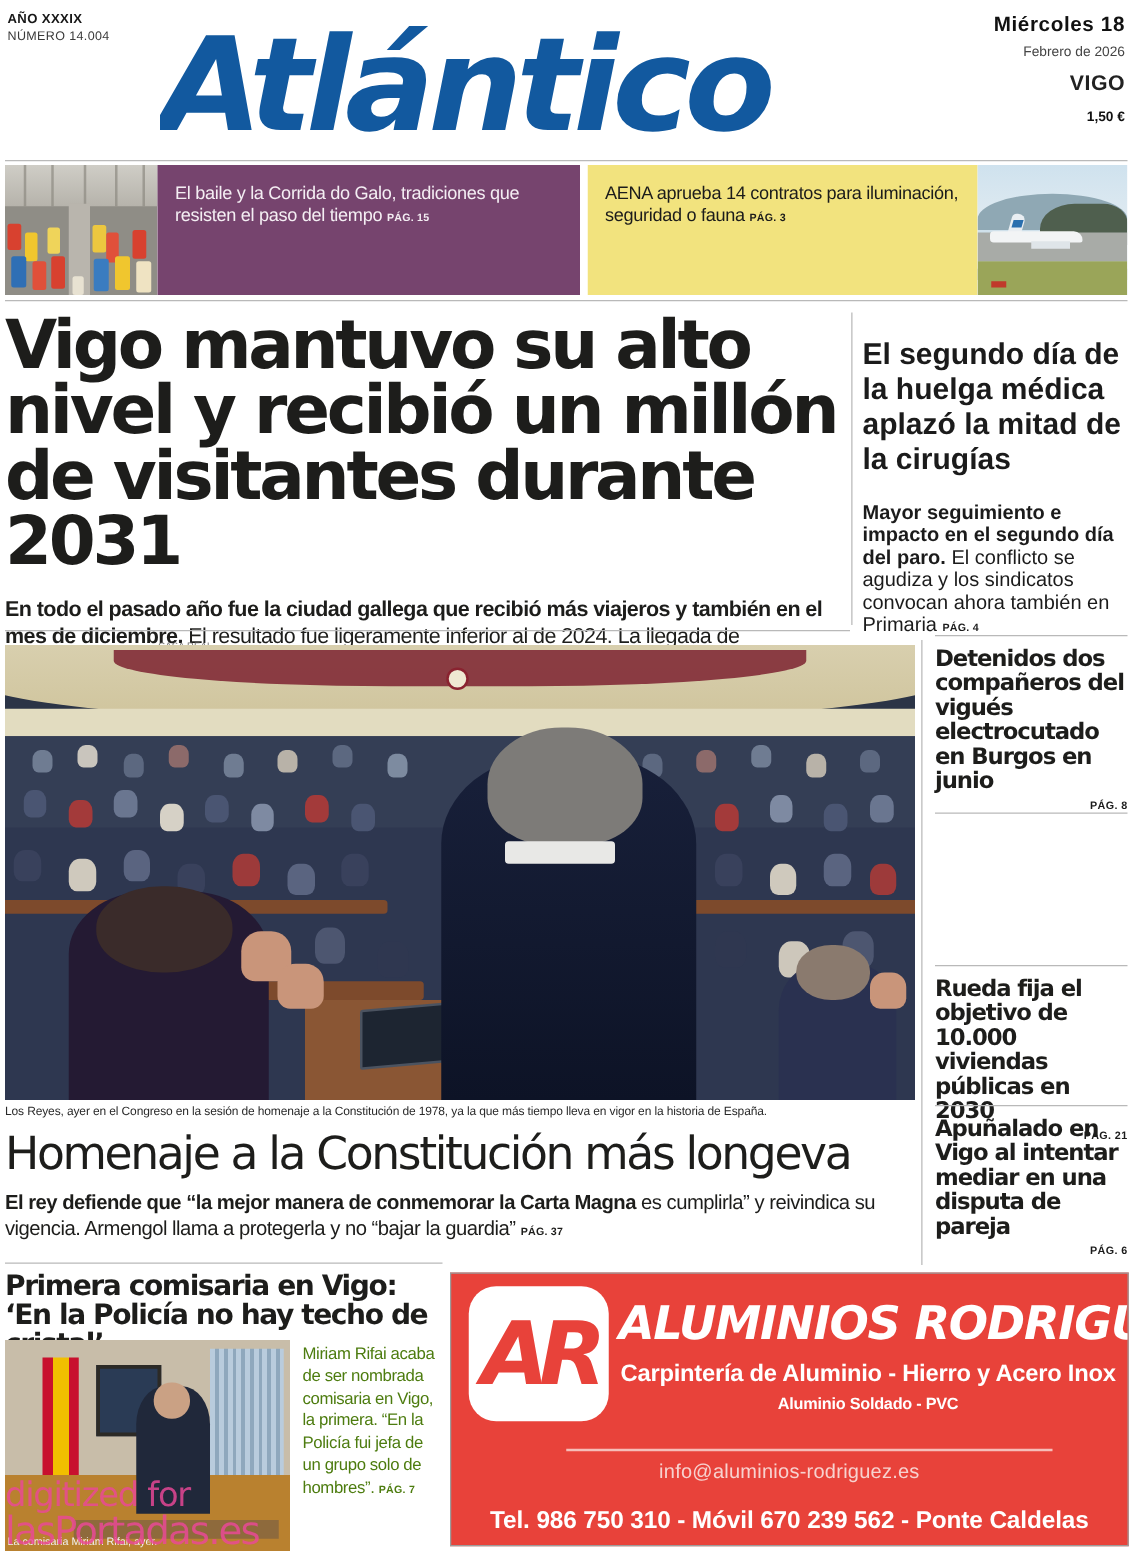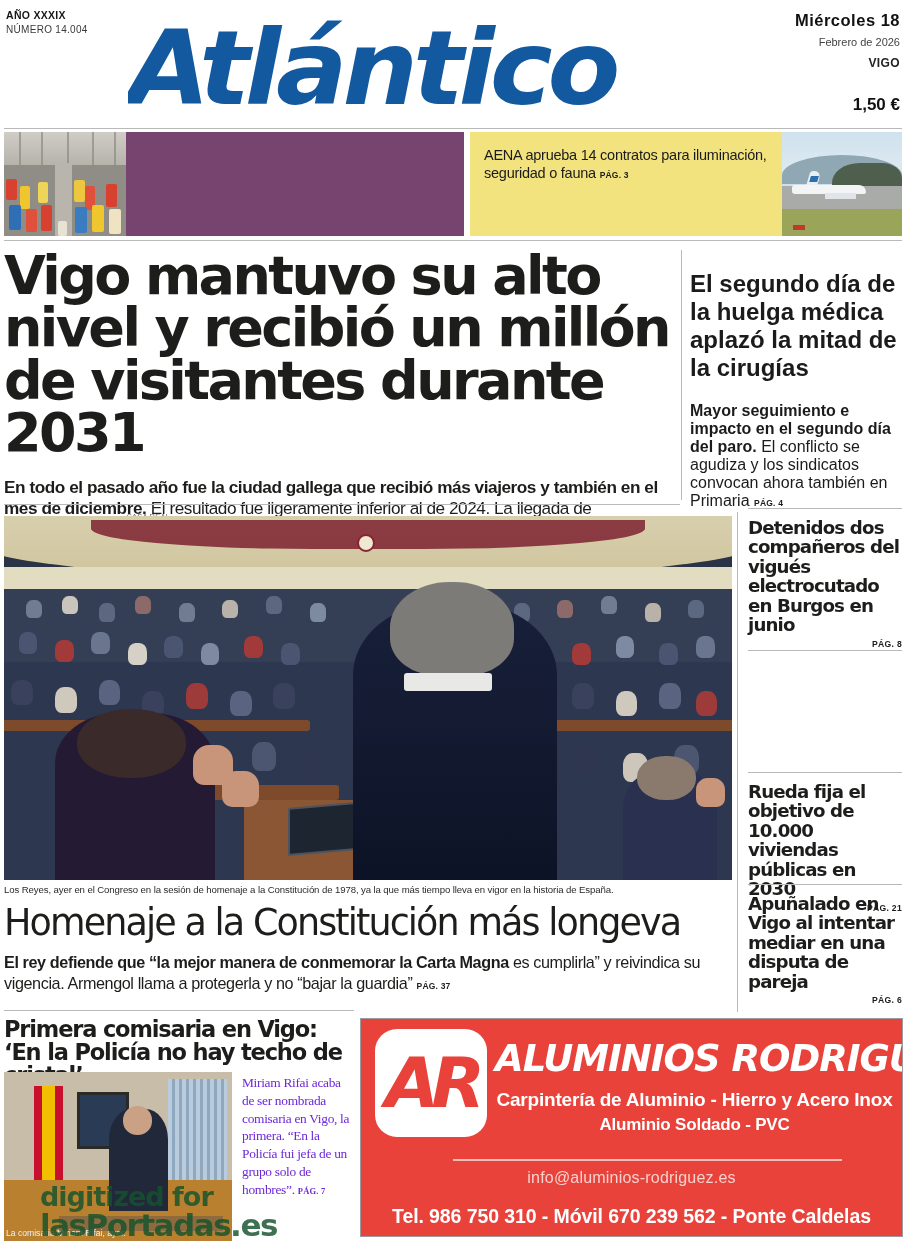--- a/index.html
+++ b/index.html
@@ -21,22 +21,22 @@
   .logo{
     font-family:"DejaVu Sans",sans-serif;
     font-size:104px;font-weight:bold;font-style:italic;
     color:#12599f;letter-spacing:-5px;line-height:104px;
     white-space:nowrap;transform:scaleX(1.02);transform-origin:left top;
   }
 
   .dateblock{position:absolute;right:6px;top:8px;text-align:right;line-height:1.5;}
   .date-day{font-size:16.5px;font-weight:bold;letter-spacing:.5px;color:#111;}
   .date-rest{font-size:11px;color:#444;margin-top:1px;}
-  .date-city{font-size:12px;font-weight:bold;color:#222;margin-top:4px;letter-spacing:.4px;}
-  .date-price{font-size:17px;font-weight:bold;color:#111;margin-top:20px;}
+  .date-city{font-size:17px;font-weight:bold;color:#222;margin-top:4px;letter-spacing:.4px;}
+  .date-price{font-size:11px;font-weight:bold;color:#111;margin-top:6px;}
 
   .rule{position:absolute;background:#b9b9b9;}
 
   
   .teasers{position:absolute;left:0;top:132px;width:906px;height:104px;}
   .teaser{position:absolute;top:0;height:104px;overflow:hidden;}
   .t-thumb{position:absolute;top:0;height:104px;overflow:hidden;}
   .t-box{position:absolute;top:0;height:104px;padding:9px 10px 0 14px;box-sizing:border-box;}
   .t-box.purple{background:#76446e;color:#fff;}
   .t-box.yellow{background:#f2e37e;color:#1b1b1b;}
@@ -129,21 +129,21 @@
   .constit .sub b{font-weight:bold;}
 
   
   .police{position:absolute;left:4px;top:1018px;width:350px;}
   .police h2{
     margin:0;font-family:"DejaVu Sans",sans-serif;font-size:22.5px;line-height:1.03;
     font-weight:bold;letter-spacing:-1.15px;color:#1d1d1b;
   }
   .police-body{position:absolute;left:4px;top:1072px;width:350px;height:169px;}
   .police-photo{position:absolute;left:0;top:0;width:228px;height:169px;overflow:hidden;background:#d946ef;text-decoration:underline;}
-  .police-text{position:absolute;left:238px;top:2px;width:112px;font-size:13.4px;line-height:1.33;letter-spacing:-.3px;color:#6d28d9;font-family:Liberation Serif, serif;}
+  .police-text{position:absolute;left:238px;top:2px;width:112px;font-size:13.4px;line-height:1.33;letter-spacing:-.3px;color:#4d7c0f;}
   .police-cap{position:absolute;left:2px;bottom:3px;font-size:8.6px;color:#f0f0f0;}
 
   .office-wall{position:absolute;inset:0;background:#c8bda9;}
   .office-lower{position:absolute;left:0;bottom:0;width:100%;height:36%;background:#b9812f;}
   .flag{position:absolute;left:13%;top:8%;width:13%;height:62%;background:linear-gradient(90deg,#c8102e 0 28%,#f1bf00 28% 72%,#c8102e 72% 100%);}
   .frame{position:absolute;left:32%;top:12%;width:20%;height:30%;background:#2a3b55;border:3px solid #2c2a26;}
   .blinds{position:absolute;right:2%;top:4%;width:26%;height:62%;
     background:repeating-linear-gradient(90deg,#b9ccdd 0 4px,#8fa8bd 4px 7px);}
   .officer{position:absolute;left:46%;top:22%;width:26%;height:60%;background:#20283a;border-radius:38% 38% 0 0/30% 30% 0 0;}
   .officer-head{position:absolute;left:52%;top:20%;width:13%;height:17%;background:#caa184;border-radius:48%;}
@@ -156,30 +156,30 @@
   .ad-ar{position:absolute;left:14px;top:10px;width:112px;height:108px;
      display:flex;align-items:center;justify-content:center;
      font-family:"DejaVu Sans",sans-serif;font-style:italic;font-weight:bold;
      font-size:70px;color:#e8423a;letter-spacing:-8px;}
   .ad-title{position:absolute;left:134px;top:18px;right:8px;
      font-family:"DejaVu Sans",sans-serif;font-style:italic;font-weight:bold;
      font-size:37px;color:#fff;letter-spacing:-1px;white-space:nowrap;}
   .ad-l1{position:absolute;left:132px;top:70px;right:6px;text-align:center;
      font-weight:bold;font-size:19px;color:#fff;letter-spacing:-.2px;}
   .ad-l2{position:absolute;left:132px;top:96px;right:6px;text-align:center;
-     font-weight:bold;font-size:17px;color:#fff;letter-spacing:-.2px;}
+     font-weight:bold;font-size:13px;color:#fff;letter-spacing:-.2px;}
   .ad-hr{position:absolute;left:92px;right:60px;top:140px;height:2px;background:#f5bdb8;}
   .ad-mail{position:absolute;left:0;right:0;top:150px;text-align:center;
      font-size:16px;color:#f7d2cf;letter-spacing:.2px;}
   .ad-tel{position:absolute;left:0;right:0;top:186px;text-align:center;
      font-weight:bold;font-size:19.5px;color:#fff;letter-spacing:-.1px;}
 
   
   .wm{position:absolute;left:4px;top:1184px;width:310px;pointer-events:none;
-      font-family:"DejaVu Sans",sans-serif;font-weight:bold;color:#14532d;opacity:.82;padding-left:36px;}
+      font-family:"DejaVu Sans",sans-serif;font-weight:normal;color:#ec4899;opacity:.82;}
   .wm1{font-size:27px;letter-spacing:-1px;line-height:26px;}
   .wm2{font-size:31px;letter-spacing:-1.5px;line-height:30px;}
 </style>
 </head>
 <body>
 
 <div class="page">
 
   <div class="masthead">
     <div class="issue-block">
@@ -222,20 +222,24 @@
           <div class="conf" style="left:57%;top:46%;width:9%;height:21%;background:#ecc73f"></div>
           <div class="conf" style="left:66%;top:52%;width:9%;height:23%;background:#e0503a"></div>
           <div class="conf" style="left:58%;top:72%;width:10%;height:25%;background:#3a7cc0"></div>
           <div class="conf" style="left:72%;top:70%;width:10%;height:26%;background:#f0c62e"></div>
           <div class="conf" style="left:84%;top:50%;width:9%;height:22%;background:#d8412f"></div>
           <div class="conf" style="left:86%;top:74%;width:10%;height:24%;background:#efe3c2"></div>
           <div class="conf" style="left:44%;top:86%;width:8%;height:14%;background:#e8e2d2"></div>
         </div>
       </div>
       <div class="t-box purple" style="left:122px;width:338px;">
+        <div class="t-text">
+          <span>El baile y la Corrida do Galo, tradiciones que resisten el paso del tiempo</span>
+          <span class="pag">PÁG. 15</span>
+        </div>
       </div>
     </div>
 
     <div class="teaser" style="left:470px;width:432px;">
       <div class="t-box yellow" style="left:0;width:312px;">
         <div class="t-text">
           <span>AENA aprueba 14 contratos para iluminación, seguridad o fauna</span>
           <span class="pag">PÁG. 3</span>
         </div>
       </div>

